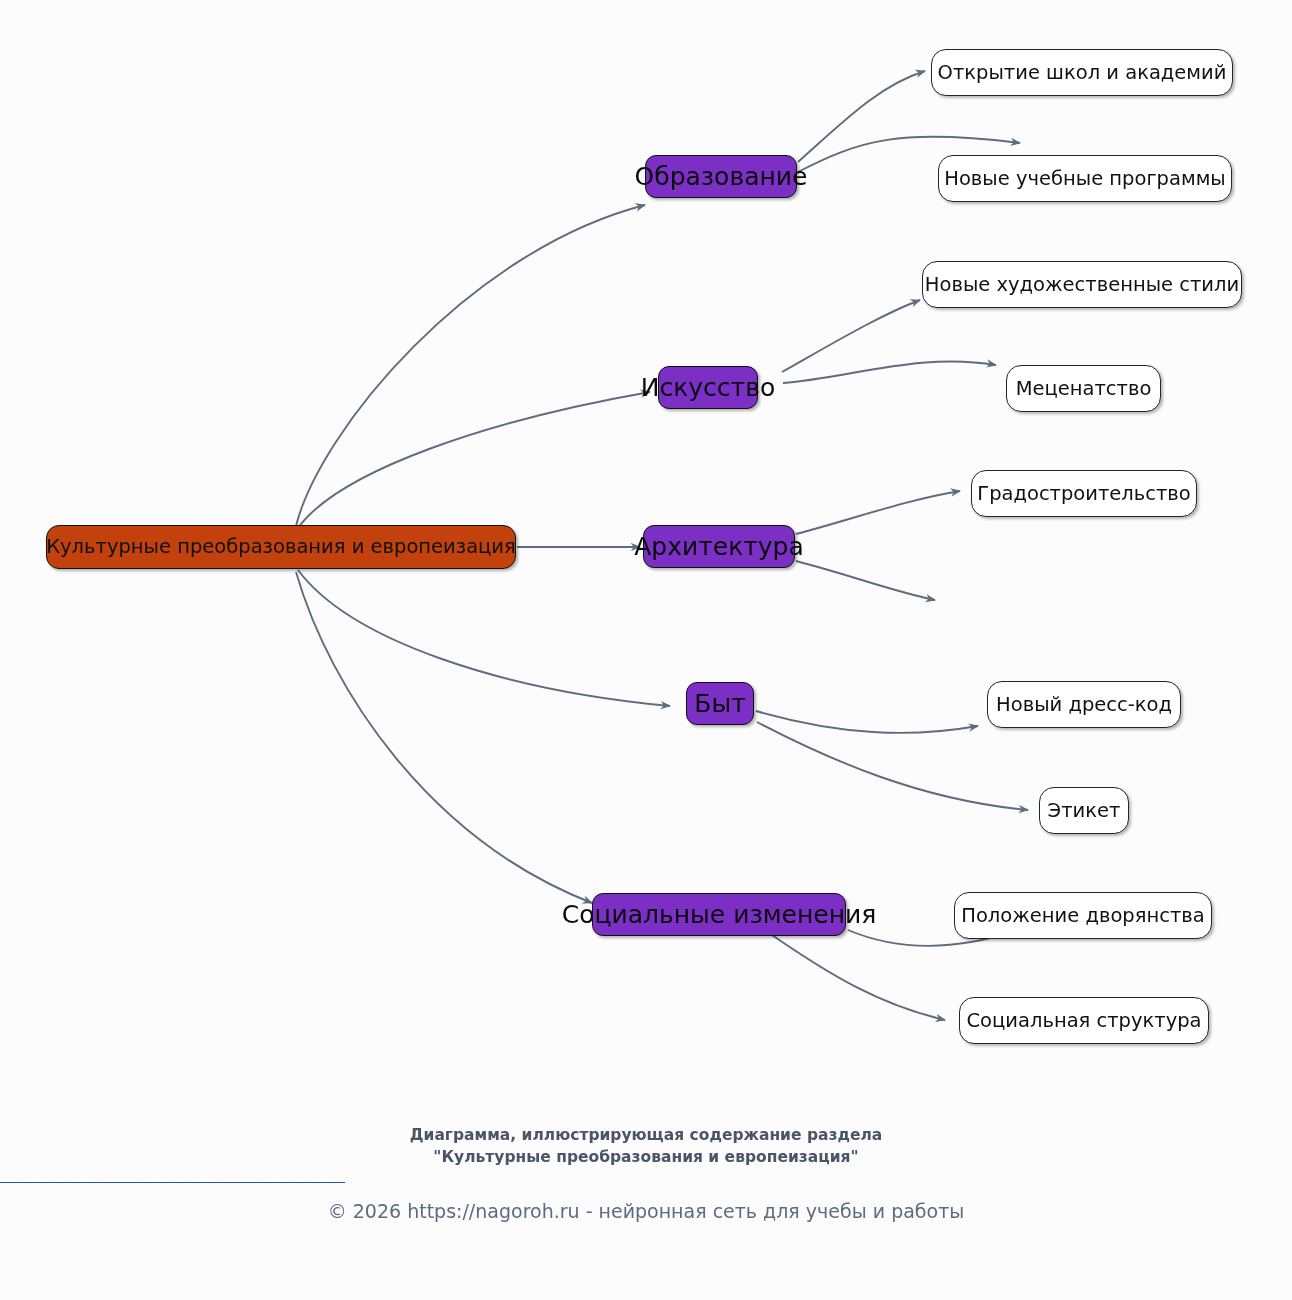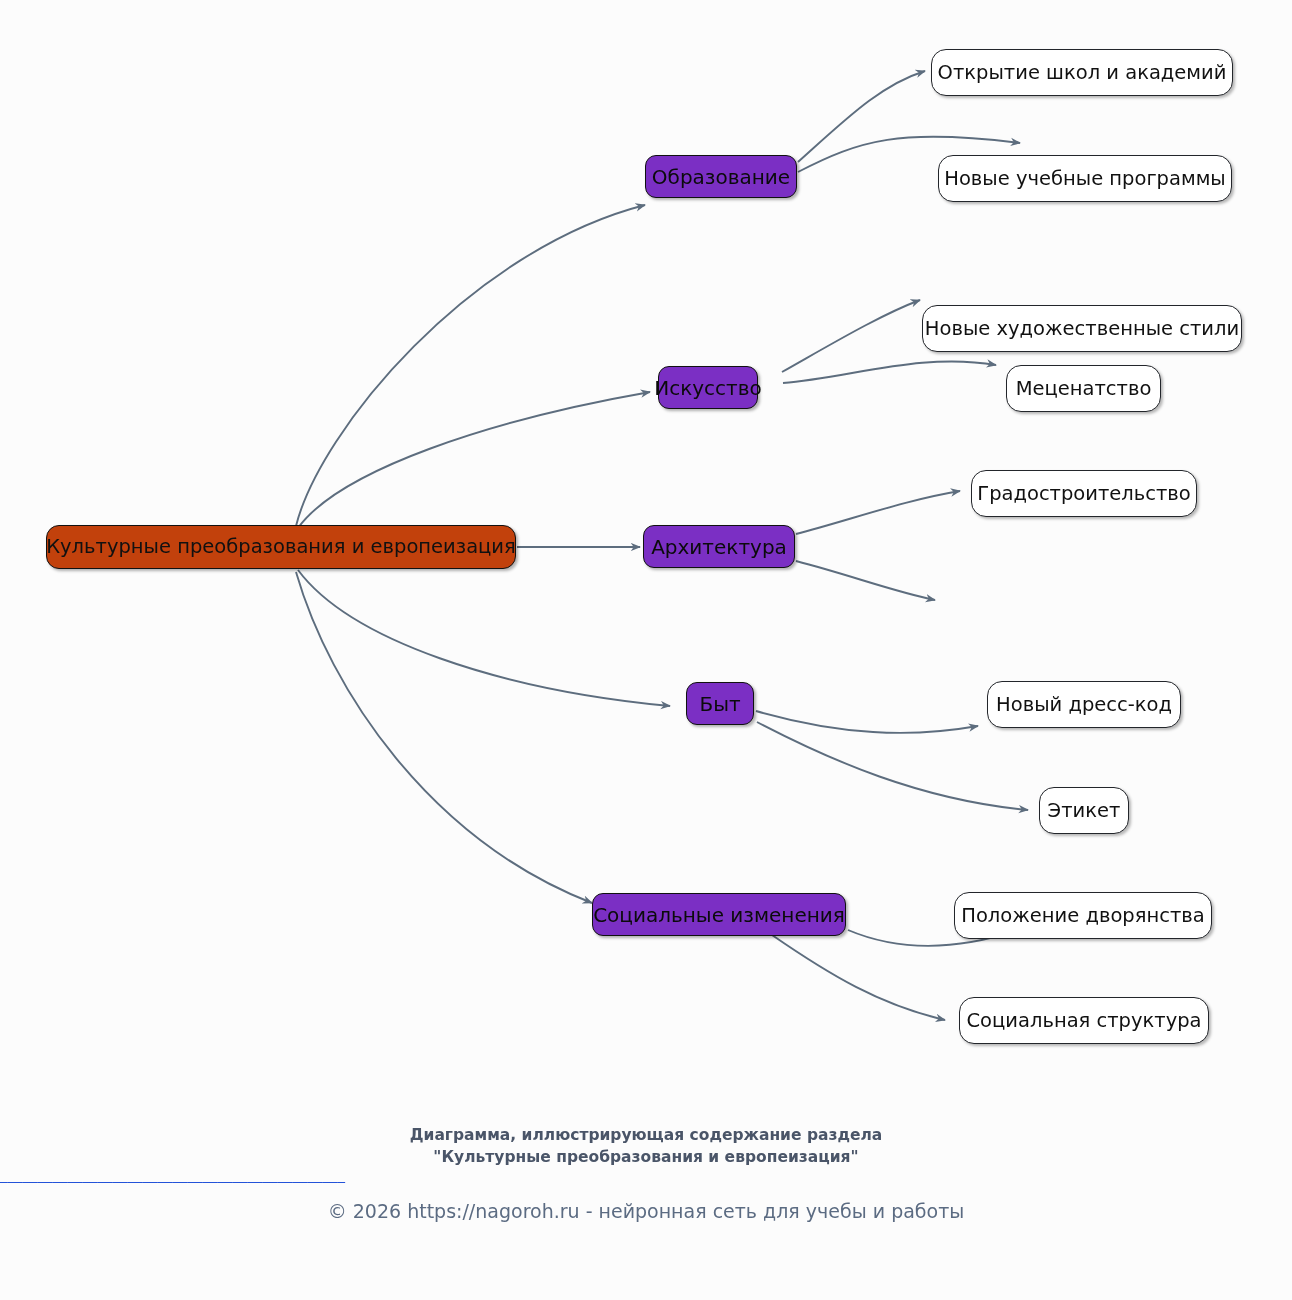--- a/index.html
+++ b/index.html
@@ -43,21 +43,21 @@
     color: #111111;
     font-size: 19.5px;
     box-shadow: 2px 2px 3px rgba(0,0,0,0.30);
     padding: 0 14px;
   }
   .node-branch {
     background: #7b2fc4;
     border: 1.6px solid #111111;
     border-radius: 11px;
     color: #0b0b0b;
-    font-size: 20px;
+    font-size: 25px;
     box-shadow: 2px 2px 3px rgba(0,0,0,0.30);
     padding: 0 12px;
   }
   .node-leaf {
     background: #ffffff;
     border: 1.7px solid #23262b;
     border-radius: 15px;
     color: #111111;
     font-size: 19.5px;
     box-shadow: 2px 2px 3px rgba(0,0,0,0.28);
@@ -144,21 +144,21 @@
   <div class="node node-leaf" style="left:931px; top:49px; width:302px; height:47px;">
     <span>Открытие школ и академий</span>
   </div>
   <div class="node node-leaf" style="left:938px; top:155px; width:294px; height:47px;">
     <span>Новые учебные программы</span>
   </div>
 
   <div class="node node-branch" style="left:658px; top:366px; width:100px; height:43px;">
     <span>Искусство</span>
   </div>
-  <div class="node node-leaf" style="left:922px; top:261px; width:320px; height:47px;margin-top:44px;">
+  <div class="node node-leaf" style="left:922px; top:261px; width:320px; height:47px;">
     <span>Новые художественные стили</span>
   </div>
   <div class="node node-leaf" style="left:1006px; top:365px; width:155px; height:47px;">
     <span>Меценатство</span>
   </div>
 
   <div class="node node-branch" style="left:643px; top:525px; width:152px; height:43px;">
     <span>Архитектура</span>
   </div>
   <div class="node node-leaf" style="left:971px; top:470px; width:226px; height:47px;">

